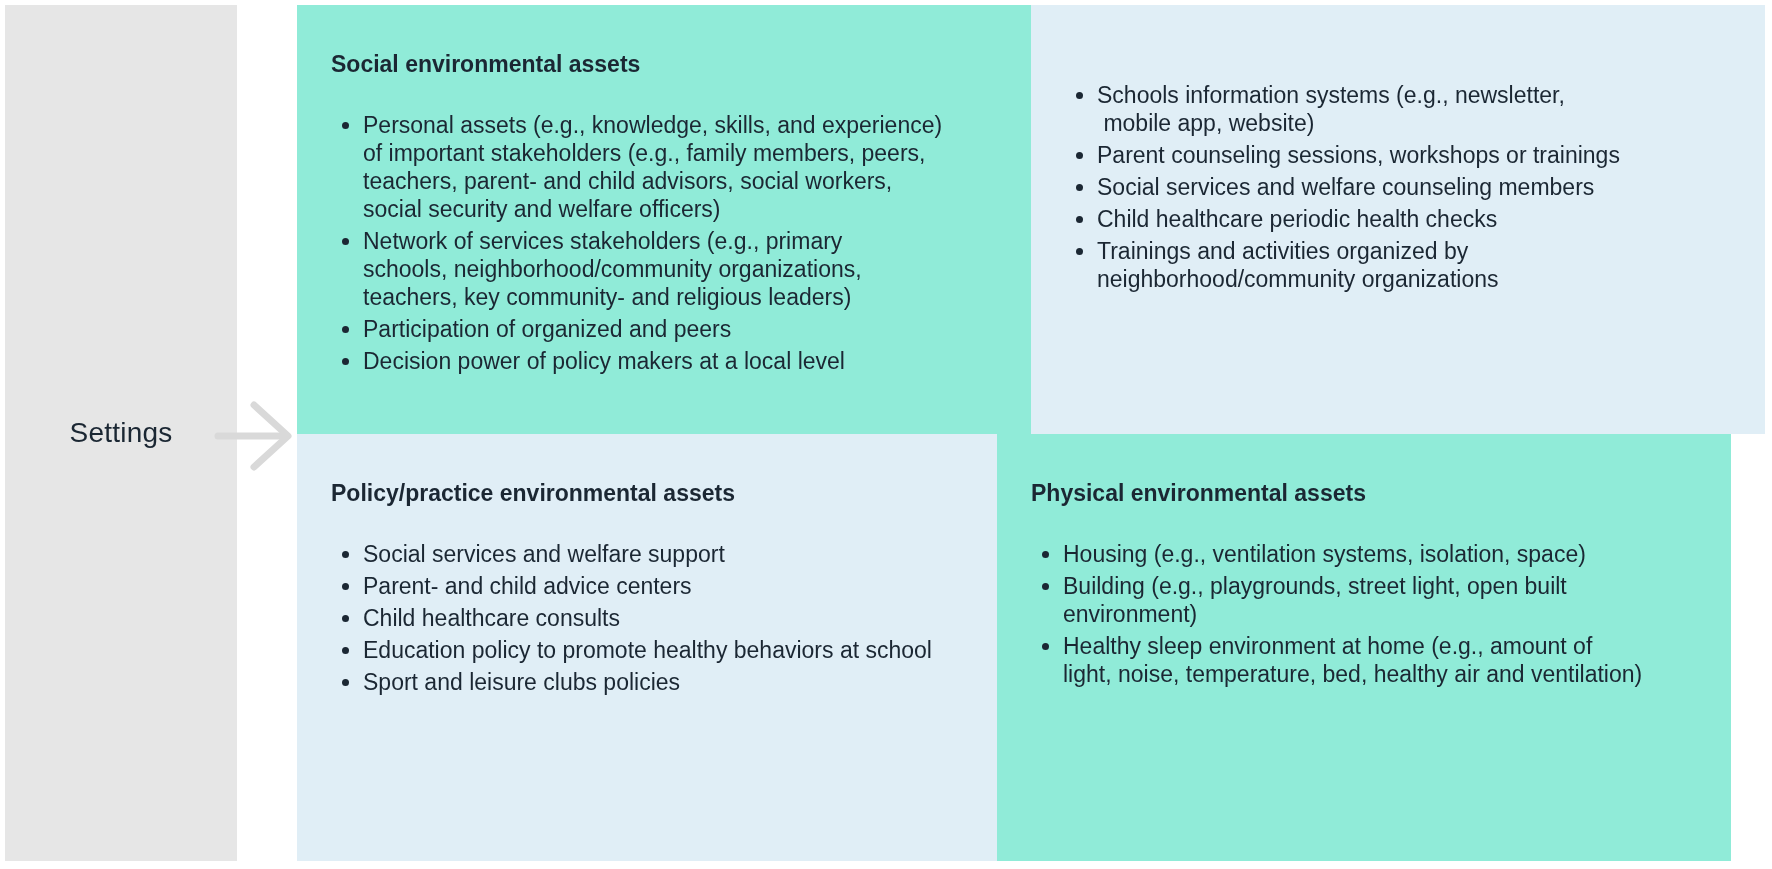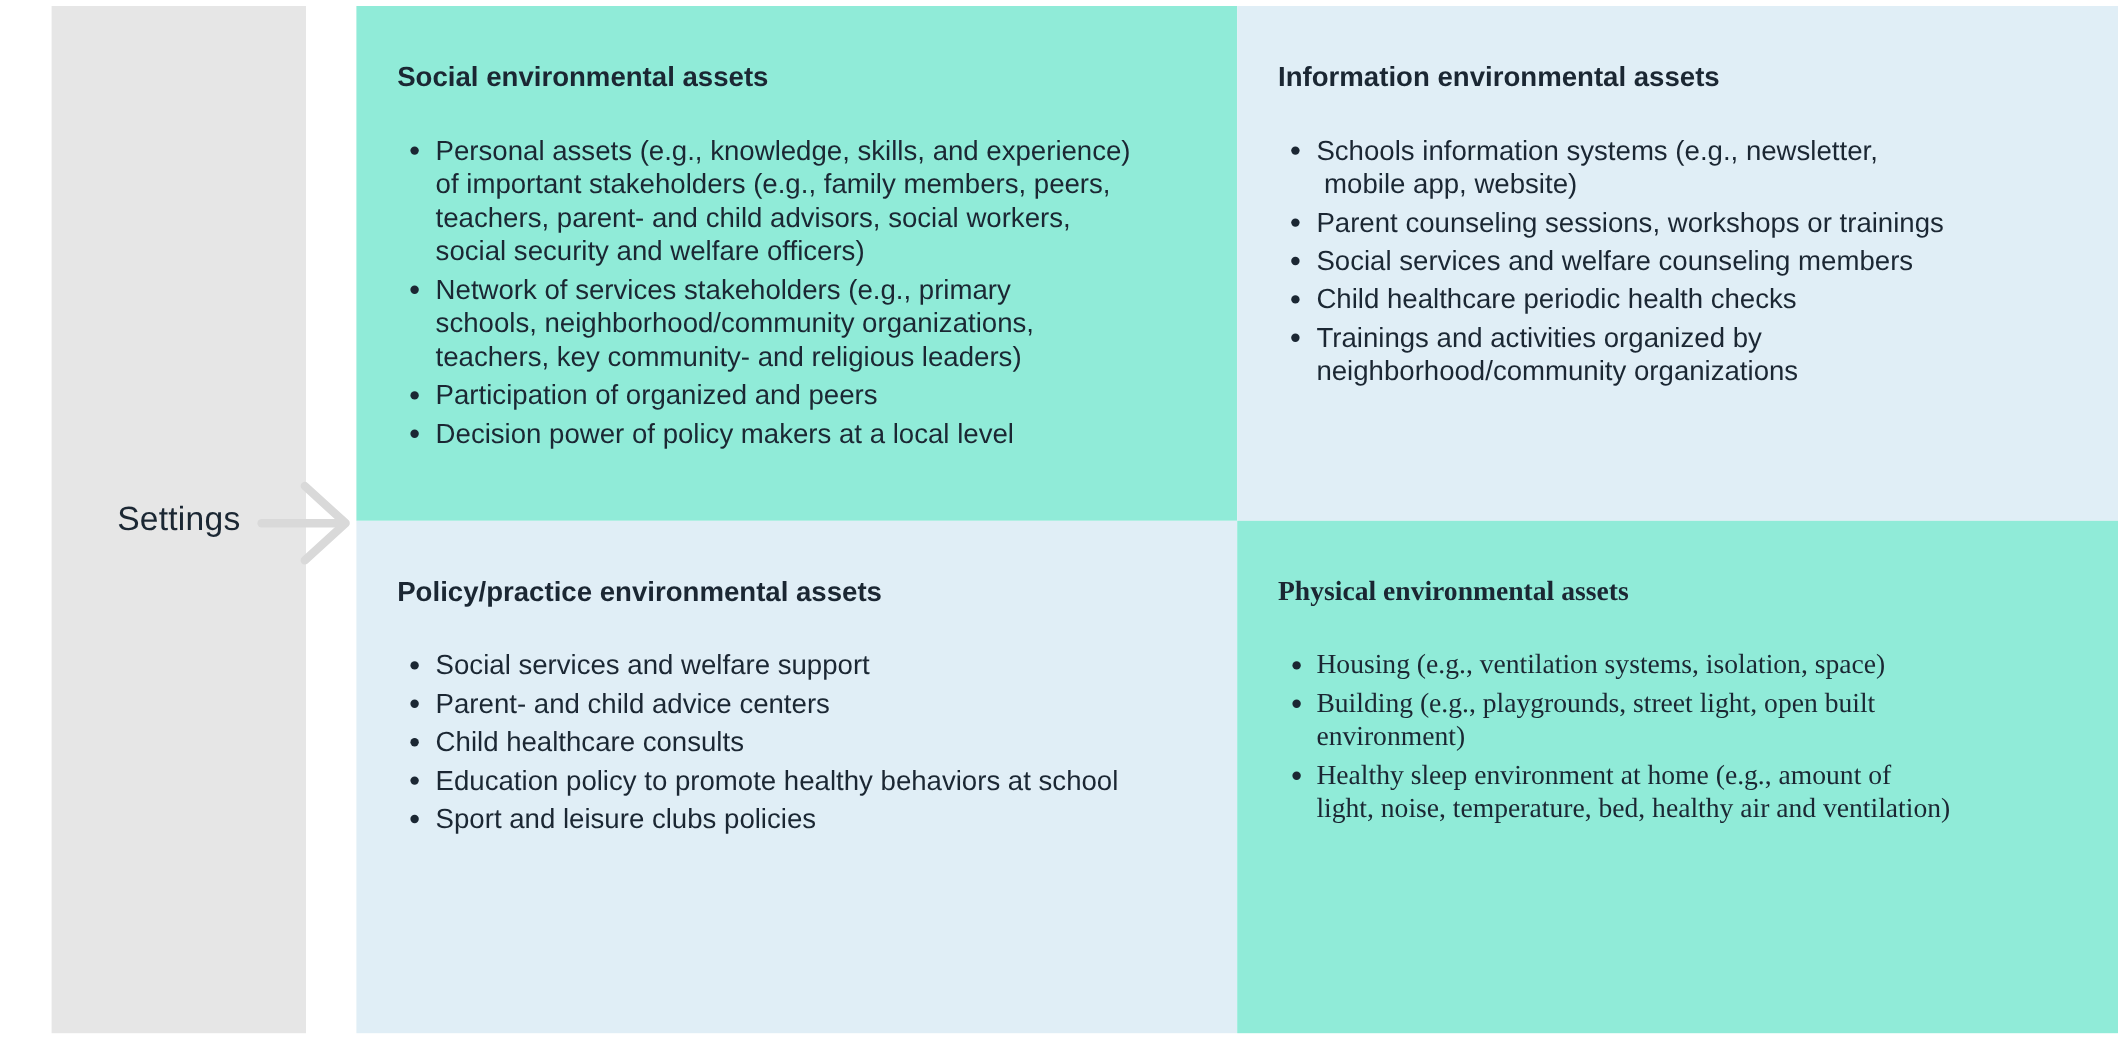--- a/index.html
+++ b/index.html
@@ -22,26 +22,25 @@
   .canvas {
     position: relative;
     width: 1772px;
     height: 869px;
     background: var(--background);
     overflow: hidden;
   }
   .settings-panel {
     position: absolute;
     left: 5px; top: 5px;
-    width: 212px; height: 856px;
+    width: 232px; height: 856px;
     background: var(--panelGray);
     display: flex;
     align-items: center;
     justify-content: center;
-    margin-left: 38px;
   }
   .settings-label {
     font-size: 28px;
     letter-spacing: 0.2px;
     color: var(--textDark);
   }
   .arrow-wrap {
     position: absolute;
     left: 214px; top: 396px;
     width: 86px; height: 80px;
@@ -49,21 +48,21 @@
   .arrow-wrap svg { display: block; }
   .quadrant {
     position: absolute;
     padding: 44px 28px 0 34px;
   }
   .bg-teal { background: var(--teal); }
   .bg-blue { background: var(--lightBlue); }
   .q-social      { left: 297px;  top: 5px;   width: 734px; height: 429px; }
   .q-information { left: 1031px; top: 5px;   width: 734px; height: 429px; }
   .q-policy      { left: 297px;  top: 434px; width: 734px; height: 427px; }
-  .q-physical    { left: 1031px; top: 434px; width: 734px; height: 427px; font-family: Liberation Serif, serif; }
+  .q-physical    { left: 997px; top: 434px; width: 734px; height: 427px; }
   .quadrant h2 {
     margin: 0;
     font-size: 23px;
     font-weight: 700;
     line-height: 30px;
     color: var(--textDark);
   }
   .quadrant ul {
     margin: 32px 0 0 0;
     padding-left: 32px;
@@ -101,21 +100,20 @@
 social security and welfare officers)</li>
         <li>Network of services stakeholders (e.g., primary
 schools, neighborhood/community organizations,
 teachers, key community- and religious leaders)</li>
         <li>Participation of organized and peers</li>
         <li>Decision power of policy makers at a local level</li>
       </ul>
   </section>
 
   <section class="quadrant q-information bg-blue">
-    <h2>Information environmental assets</h2>
     <ul>
         <li>Schools information systems (e.g., newsletter,
  mobile app, website)</li>
         <li>Parent counseling sessions, workshops or trainings</li>
         <li>Social services and welfare counseling members</li>
         <li>Child healthcare periodic health checks</li>
         <li>Trainings and activities organized by
 neighborhood/community organizations</li>
       </ul>
   </section>

